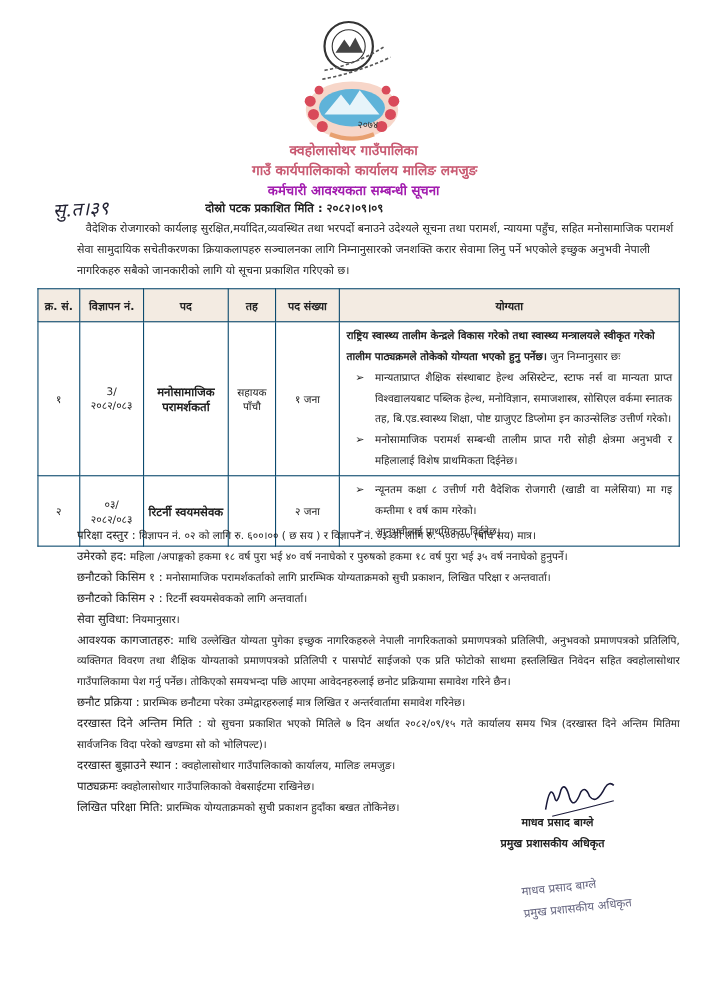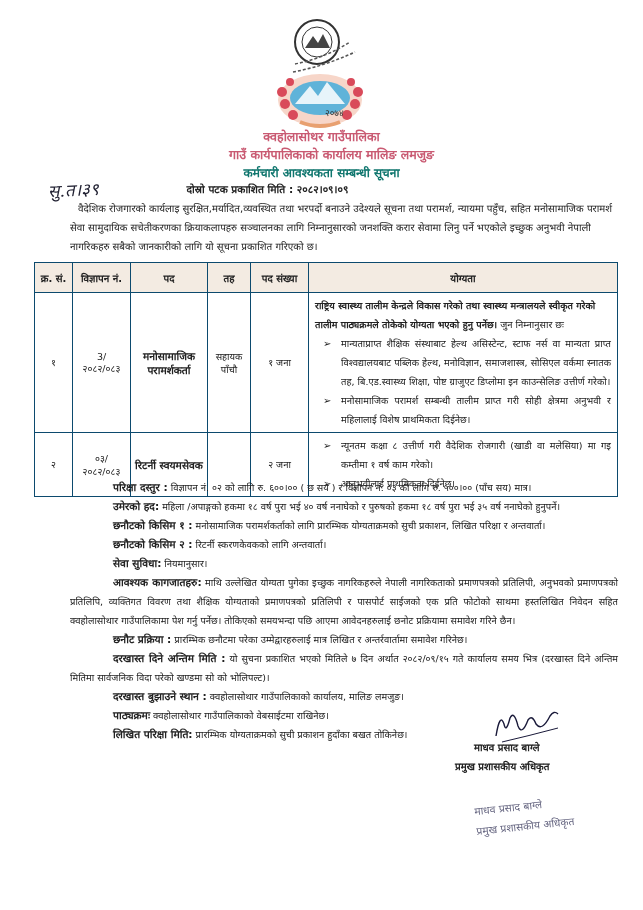--- a/index.html
+++ b/index.html
@@ -6,42 +6,42 @@
     html, body { width: 643px; height: 910px; background: #ffffff; overflow: hidden; }
     body { position: relative; font-family: "DejaVu Sans", "Liberation Sans", sans-serif; color: #1a1a1a; }
 
     .logo-wrap { position: absolute; left: 255px; top: 12px; width: 130px; height: 118px; }
     .logo-wrap svg { width: 100%; height: 100%; }
 
     .org-name { position: absolute; left: 0; width: 643px; text-align: center; color: #c95a72; font-weight: bold; }
     .org-name.l1 { top: 128px; font-size: 12.5px; }
     .org-name.l2 { top: 146px; font-size: 12.5px; padding-left: 20px; }
 
-    .notice-title { position: absolute; top: 164px; left: 0; width: 643px; text-align: center; font-size: 12px; font-weight: bold; color: #0f766e; }
+    .notice-title { position: absolute; top: 164px; left: 0; width: 643px; text-align: center; font-size: 12px; font-weight: bold; color: #a21caf; }
     .pub-date { position: absolute; top: 182px; left: 0; width: 535px; text-align: center; font-size: 10.5px; font-weight: bold; color: #222; }
     .pub-date .lbl { font-weight: bold; }
 
     .handwritten-ref { position: absolute; left: 48px; top: 178px; font-size: 17px; color: #223; font-family: "DejaVu Serif", serif; font-style: italic; transform: rotate(-3deg); }
 
     .intro { position: absolute; left: 70px; top: 199px; width: 548px; font-size: 10px; line-height: 19px; color: #222; text-indent: 8px; }
 
     table.jobs { position: absolute; left: 34px; top: 262px; width: 584px; border-collapse: collapse; font-size: 9.5px; color: #222; }
     table.jobs th, table.jobs td { border: 1px solid #0c4a6e; vertical-align: middle; }
     table.jobs th { background: #f3ebe2; height: 30px; font-weight: bold; text-align: center; font-size: 10px; }
     table.jobs td.c { text-align: center; }
     table.jobs td.bold { font-weight: bold; font-size: 10.5px; }
     table.jobs td.qual { padding: 3px 6px; line-height: 19px; font-size: 9.5px; }
     .qual-lead { font-weight: bold; text-align: right; }
     .qual ul { list-style: none; }
     .qual li { position: relative; padding-left: 26px; text-align: justify; }
     .qual li::before { content: "\27A2"; position: absolute; left: 8px; top: 0; font-size: 10px; }
 
     .details { position: absolute; left: 70px; top: 478px; width: 548px; font-size: 9.5px; line-height: 19px; color: #222; }
     .details p { margin: 0; text-align: justify; }
-    .details .k { font-weight: bold; font-size: 10.5px; margin-left: 43px; }
+    .details .k { font-weight: normal; font-size: 10.5px; }
 
     .signature { position: absolute; left: 492px; top: 706px; width: 70px; height: 40px; }
     .sig-name { position: absolute; left: 474px; top: 740px; font-size: 10px; font-weight: bold; color: #222; }
     .sig-title { position: absolute; left: 455px; top: 759px; font-size: 10px; font-weight: bold; color: #222; }
 
     .stamp { position: absolute; left: 475px; top: 796px; color: #4a4a6a; font-size: 10.5px; transform: rotate(-6deg); opacity: 0.85; line-height: 20px; }
   </style>
 </head>
 <body>
 
@@ -142,21 +142,21 @@
         </ul>
       </td>
     </tr>
   </tbody>
 </table>
 
 <div class="details">
   <p><span class="k">परिक्षा दस्तुर :</span><span> विज्ञापन नं. ०२ को लागि रु. ६००।०० ( छ सय ) र विज्ञापन नं. ०३ को लागि रु. ५००।०० (पाँच सय) मात्र।</span></p>
   <p><span class="k">उमेरको हद:</span><span> महिला /अपाङ्गको हकमा १८ वर्ष पुरा भई ४० वर्ष ननाघेको र पुरुषको हकमा १८ वर्ष पुरा भई ३५ वर्ष ननाघेको हुनुपर्ने।</span></p>
   <p><span class="k">छनौटको किसिम १ :</span><span> मनोसामाजिक परामर्शकर्ताको लागि प्रारम्भिक योग्यताक्रमको सुची प्रकाशन, लिखित परिक्षा र अन्तवार्ता।</span></p>
-  <p><span class="k">छनौटको किसिम २ :</span><span> रिटर्नी स्करणकेवकको लागि अन्तवार्ता।</span></p>
+  <p><span class="k">छनौटको किसिम २ :</span><span> रिटर्नी स्वयमसेवकको लागि अन्तवार्ता।</span></p>
   <p><span class="k">सेवा सुविधा:</span><span> नियमानुसार।</span></p>
   <p><span class="k">आवश्यक कागजातहरु:</span><span> माथि उल्लेखित योग्यता पुगेका इच्छुक नागरिकहरुले नेपाली नागरिकताको प्रमाणपत्रको प्रतिलिपी, अनुभवको प्रमाणपत्रको प्रतिलिपि, व्यक्तिगत विवरण तथा शैक्षिक योग्यताको प्रमाणपत्रको प्रतिलिपी र पासपोर्ट साईजको एक प्रति फोटोको साथमा हस्तलिखित निवेदन सहित क्वहोलासोथार गाउँपालिकामा पेश गर्नु पर्नेछ। तोकिएको समयभन्दा पछि आएमा आवेदनहरुलाई छनोट प्रक्रियामा समावेश गरिने छैन।</span></p>
   <p><span class="k">छनौट प्रक्रिया :</span><span> प्रारम्भिक छनौटमा परेका उम्मेद्वारहरुलाई मात्र लिखित र अन्तर्रवार्तामा समावेश गरिनेछ।</span></p>
   <p><span class="k">दरखास्त दिने अन्तिम मिति :</span><span> यो सुचना प्रकाशित भएको मितिले ७ दिन अर्थात २०८२/०९/१५ गते कार्यालय समय भित्र (दरखास्त दिने अन्तिम मितिमा सार्वजनिक विदा परेको खण्डमा सो को भोलिपल्ट)।</span></p>
   <p><span class="k">दरखास्त बुझाउने स्थान :</span><span> क्वहोलासोथार गाउँपालिकाको कार्यालय, मालिङ लमजुङ।</span></p>
   <p><span class="k">पाठ्यक्रमः</span><span>  क्वहोलासोथार गाउँपालिकाको वेबसाईटमा राखिनेछ।</span></p>
   <p><span class="k">लिखित परिक्षा मिति:</span><span> प्रारम्भिक योग्यताक्रमको सुची प्रकाशन हुदाँका बखत तोकिनेछ।</span></p>
 </div>
 
 <div class="signature">

